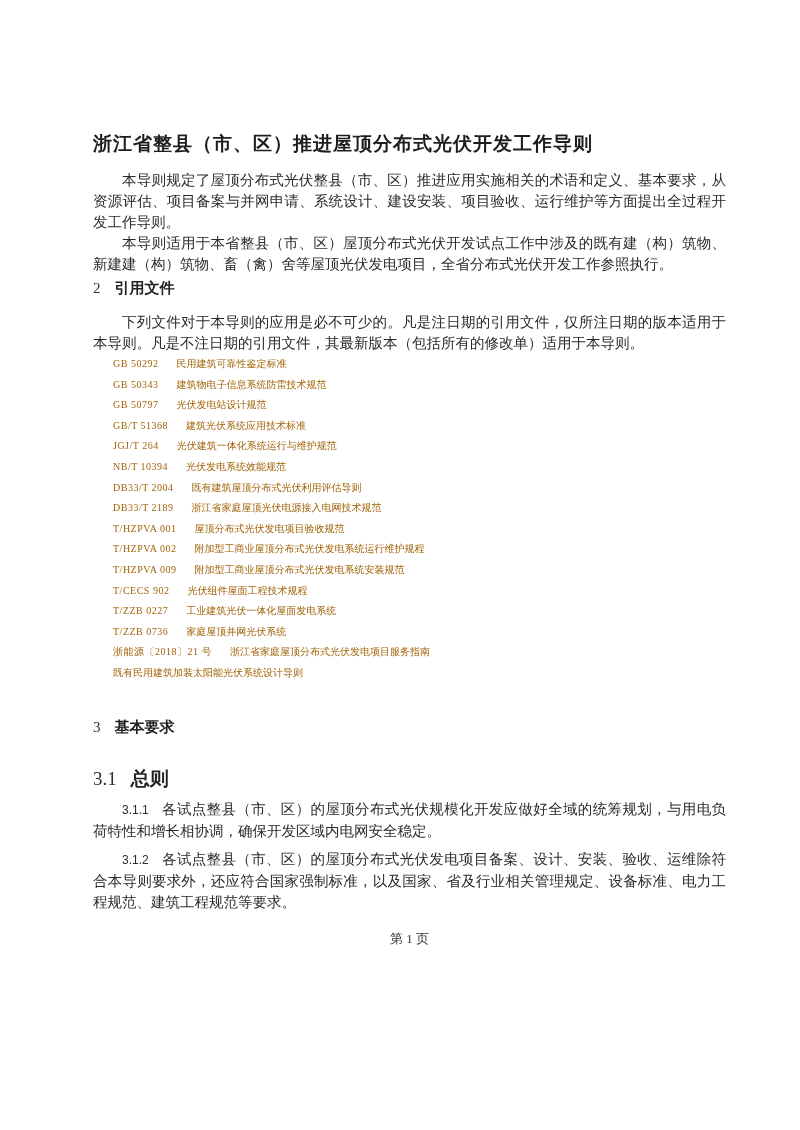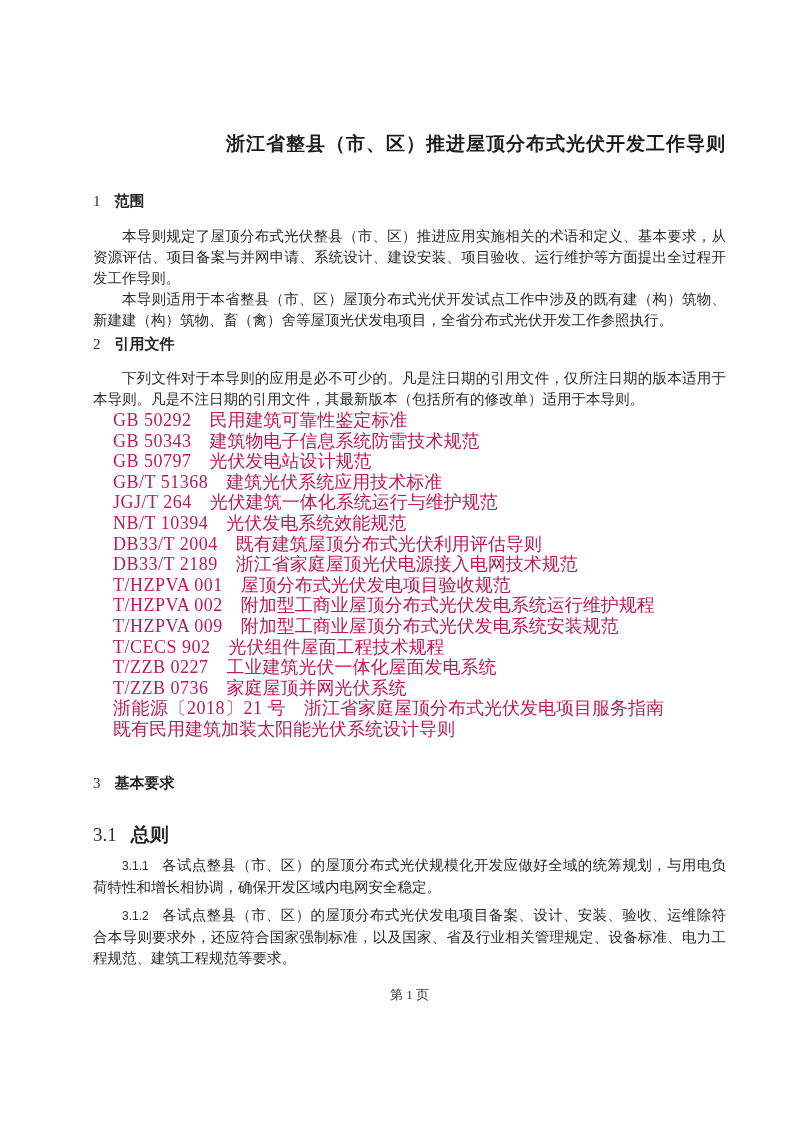--- a/index.html
+++ b/index.html
@@ -10,21 +10,21 @@
     margin: 0 auto;
     background: #ffffff;
     box-sizing: border-box;
     padding: 132px 74px 0 93px;
     font-family: "Liberation Serif", "DejaVu Serif", serif;
     color: #282828;
     overflow: hidden;
   }
   .doc-title {
     margin: 0;
-    text-align: right;
+    text-align: left;
     font-family: "Liberation Sans", "DejaVu Sans", sans-serif;
     font-size: 19px;
     line-height: 23px;
     font-weight: bold;
     color: #1d1d1d;
     letter-spacing: 1px;
   }
   .sec-h {
     margin: 36px 0 0 0;
     font-family: "Liberation Sans", "DejaVu Sans", sans-serif;
@@ -58,25 +58,25 @@
     color: #2a2a2a;
   }
   .para-group { margin-top: 15px; }
   .para-group.tight { margin-top: 14px; }
   .ref-list {
     list-style: none;
     margin: 0;
     padding: 0 0 0 20px;
   }
   .ref {
-    font-size: 18px;
+    font-size: 10px;
     line-height: 20.6px;
     white-space: nowrap;
     overflow: hidden;
-    color: #be185d;
+    color: #a16207;
   }
   .ref-code {
     font-family: "Liberation Serif", "DejaVu Serif", serif;
     margin-right: 18px;
     letter-spacing: 0.5px;
   }
   .ref-code:empty { margin-right: 0; }
   .clause { margin-top: 10px; }
   .clause + .clause { margin-top: 7px; }
   .clause-num {
@@ -93,21 +93,20 @@
   }
 </style>
 </head>
 <body>
 
 <div class="page">
 
   <h1 class="doc-title">浙江省整县（市、区）推进屋顶分布式光伏开发工作导则</h1>
 
   <section>
-    <h2 class="sec-h"><span class="h-num">1</span><span class="h-txt">范围</span></h2>
     <div class="para-group">
       <p class="body">本导则规定了屋顶分布式光伏整县（市、区）推进应用实施相关的术语和定义、基本要求，从资源评估、项目备案与并网申请、系统设计、建设安装、项目验收、运行维护等方面提出全过程开发工作导则。</p>
       <p class="body">本导则适用于本省整县（市、区）屋顶分布式光伏开发试点工作中涉及的既有建（构）筑物、新建建（构）筑物、畜（禽）舍等屋顶光伏发电项目，全省分布式光伏开发工作参照执行。</p>
     </div>
   </section>
 
   <section>
     <h2 class="sec-h h2"><span class="h-num">2</span><span class="h-txt">引用文件</span></h2>
     <div class="para-group tight">
       <p class="body">下列文件对于本导则的应用是必不可少的。凡是注日期的引用文件，仅所注日期的版本适用于本导则。凡是不注日期的引用文件，其最新版本（包括所有的修改单）适用于本导则。</p>

